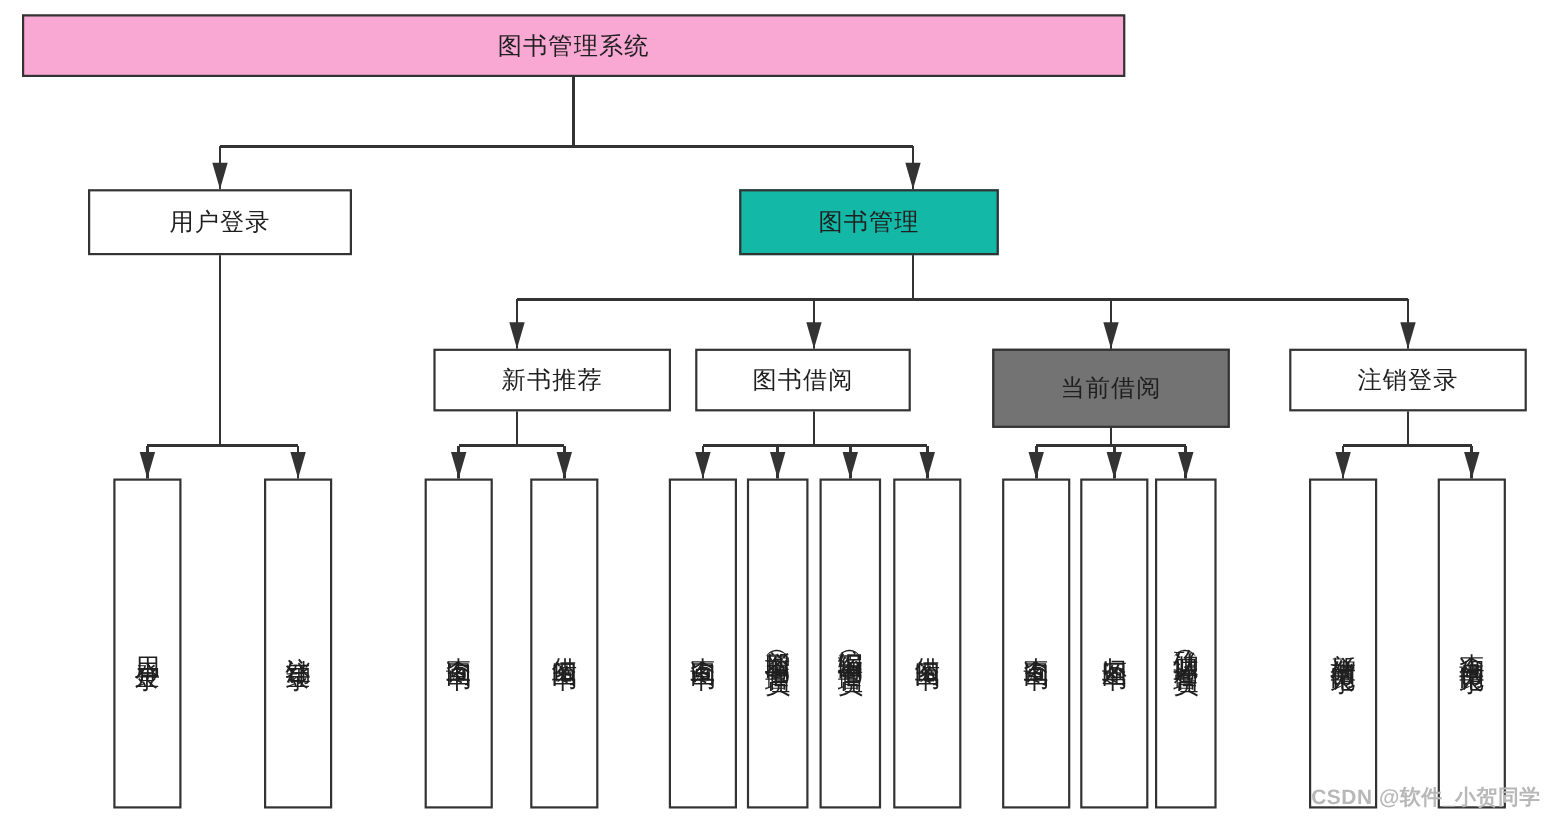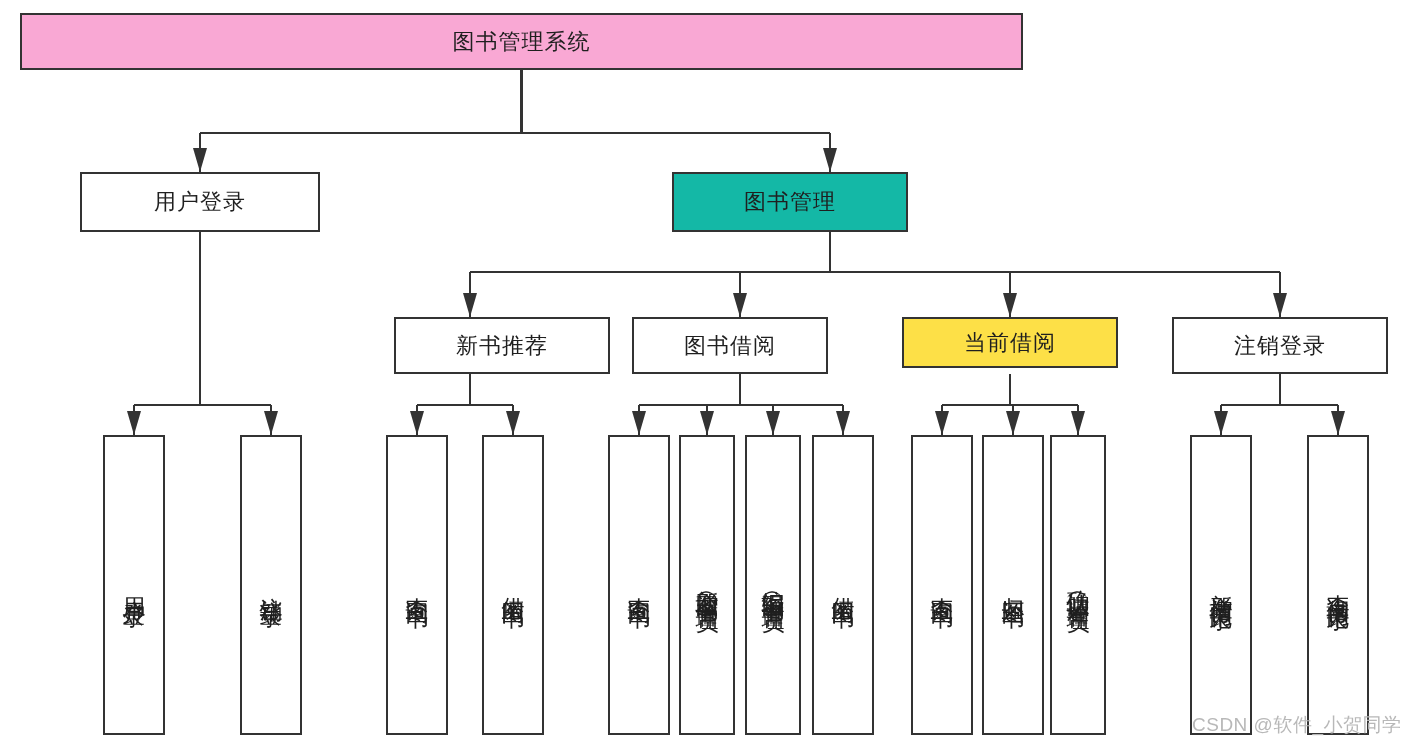--- a/index.html
+++ b/index.html
@@ -58,20 +58,21 @@
     line-height: 1;
     max-height: 100%;
   }
   .watermark {
     position: absolute;
     color: #b8b8b8;
     font-size: 19px;
     white-space: nowrap;
     letter-spacing: 0.5px;
     pointer-events: none;
+    font-weight: bold;
   }
 </style>
 </head>
 <body>
 
 <div id="diagram-root">
   <svg class="tree-canvas" id="tree-canvas" viewBox="0 0 1405 747" aria-hidden="true">
       <line x1="521.5" y1="70" x2="521.5" y2="133" stroke="#333333" stroke-width="2.5" shape-rendering="crispEdges"></line>
       <line x1="200" y1="133" x2="830" y2="133" stroke="#333333" stroke-width="2.5" shape-rendering="crispEdges"></line>
       <line x1="200" y1="133" x2="200" y2="172" stroke="#333333" stroke-width="2.5" shape-rendering="crispEdges"></line>
@@ -134,21 +135,21 @@
       </div>
       <div class="node-box node-horizontal" style="left: 672px; top: 172px; width: 236px; height: 60px; border-color: rgb(51, 51, 51); background: #14b8a6;">
         <span class="node-label" style="color: rgb(31, 31, 31);">图书管理</span>
       </div>
       <div class="node-box node-horizontal" style="left: 362px; top: 317px; width: 216px; height: 57px; border-color: rgb(51, 51, 51); background: rgb(255, 255, 255); margin-left: 32px;">
         <span class="node-label" style="color: rgb(31, 31, 31);">新书推荐</span>
       </div>
       <div class="node-box node-horizontal" style="left: 632px; top: 317px; width: 196px; height: 57px; border-color: rgb(51, 51, 51); background: rgb(255, 255, 255);">
         <span class="node-label" style="color: rgb(31, 31, 31);">图书借阅</span>
       </div>
-      <div class="node-box node-horizontal" style="left: 902px; top: 317px; width: 216px; height: 51px; border-color: rgb(51, 51, 51); background: #fde047;">
+      <div class="node-box node-horizontal" style="left: 902px; top: 317px; width: 216px; height: 72px; border-color: rgb(51, 51, 51); background: #737373;">
         <span class="node-label" style="color: rgb(31, 31, 31);">当前借阅</span>
       </div>
       <div class="node-box node-horizontal" style="left: 1172px; top: 317px; width: 216px; height: 57px; border-color: rgb(51, 51, 51); background: rgb(255, 255, 255);">
         <span class="node-label" style="color: rgb(31, 31, 31);">注销登录</span>
       </div>
       <div class="node-box node-vertical" style="left: 103px; top: 435px; width: 62px; height: 300px; border-color: rgb(51, 51, 51); background: rgb(255, 255, 255);">
         <span class="node-label" style="color: rgb(31, 31, 31);">用户登录</span>
       </div>
       <div class="node-box node-vertical" style="left: 240px; top: 435px; width: 62px; height: 300px; border-color: rgb(51, 51, 51); background: rgb(255, 255, 255);">
         <span class="node-label" style="color: rgb(31, 31, 31);">注销登录</span>

